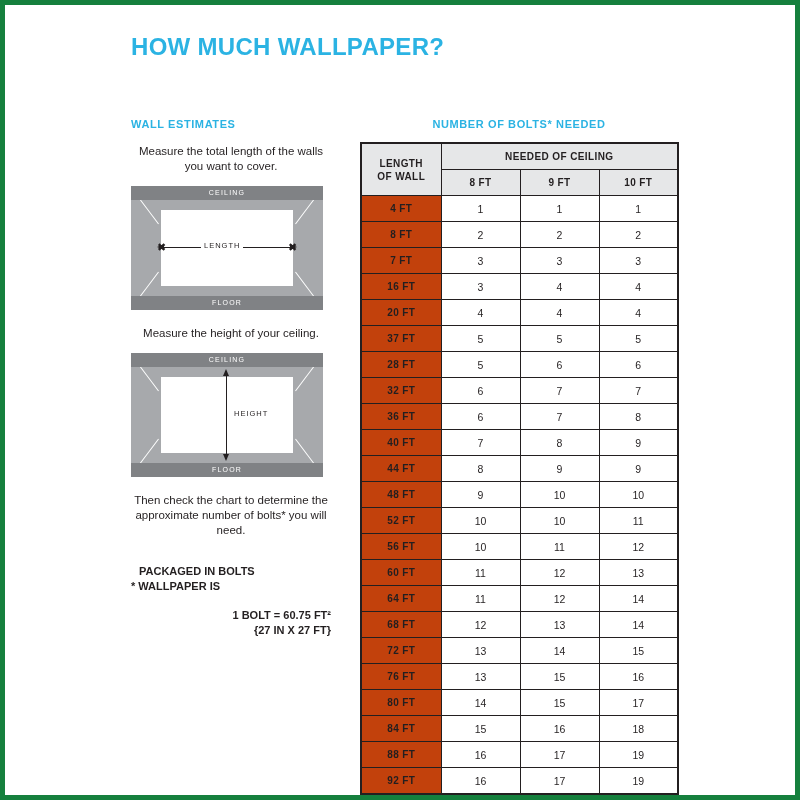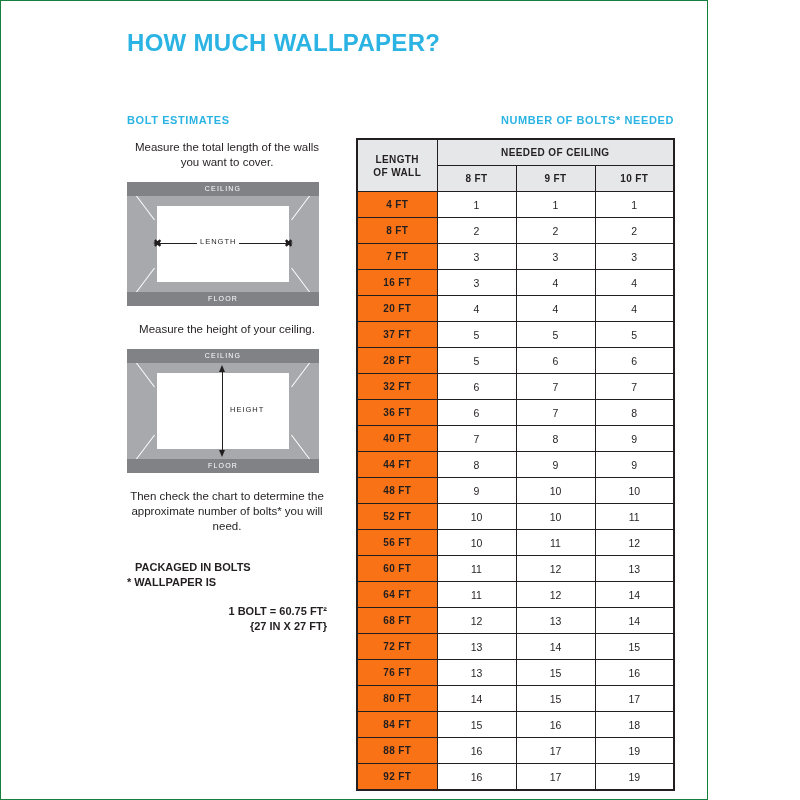--- a/index.html
+++ b/index.html
@@ -9,24 +9,24 @@
   body {
     width: 800px;
     height: 800px;
     background: #ffffff;
     font-family: "Liberation Sans", sans-serif;
     color: #231f20;
     overflow: hidden;
   }
   .page {
     position: relative;
-    width: 708px;
+    width: 800px;
     height: 800px;
     box-sizing: border-box;
-    border: 1px solid #15803d;
+    border: 5px solid #15803d;
   }
   .title {
     position: absolute;
     left: 126px;
     top: 28px;
     font-size: 24px;
     font-weight: bold;
     letter-spacing: 0.3px;
     color: #2bb3e3;
   }
@@ -183,21 +183,21 @@
     position: absolute;
     left: 355px;
     top: 113px;
     width: 318px;
   }
   .table-head-label {
     font-size: 11px;
     font-weight: bold;
     color: #2bb3e3;
     letter-spacing: 0.6px;
-    text-align: right;
+    text-align: center;
     margin-bottom: 12px;
   }
   table.bolts {
     border-collapse: collapse;
     width: 318px;
     table-layout: fixed;
     border: 2px solid #231f20;
   }
   table.bolts th, table.bolts td {
     border: 1px solid #231f20;
@@ -207,41 +207,41 @@
     height: 25px;
     padding: 0;
   }
   table.bolts th {
     background: #e6e7e8;
     font-weight: bold;
     font-size: 10px;
     letter-spacing: 0.4px;
   }
   table.bolts td.rowhead {
-    background: #f97316;
+    background: #c2410c;
     font-weight: bold;
     font-size: 10px;
     letter-spacing: 0.4px;
   }
   .col-len { width: 80px; }
   .col-v { width: 79px; }
   .hdr-len {
     line-height: 13px;
     vertical-align: middle;
   }
 </style>
 </head>
 <body>
 
 <div class="page">
 
   <div class="title">HOW MUCH WALLPAPER?</div>
 
   <div class="left-col">
-    <div class="section-head">BOLT ESTIMATES</div>
+    <div class="section-head">WALL ESTIMATES</div>
 
     <p class="para">Measure the total length of the walls you want to cover.</p>
 
     <div class="room">
       <div class="outer"></div>
       <div class="inner"></div>
       <div class="diag d1"></div>
       <div class="diag d2"></div>
       <div class="diag d3"></div>
       <div class="diag d4"></div>

